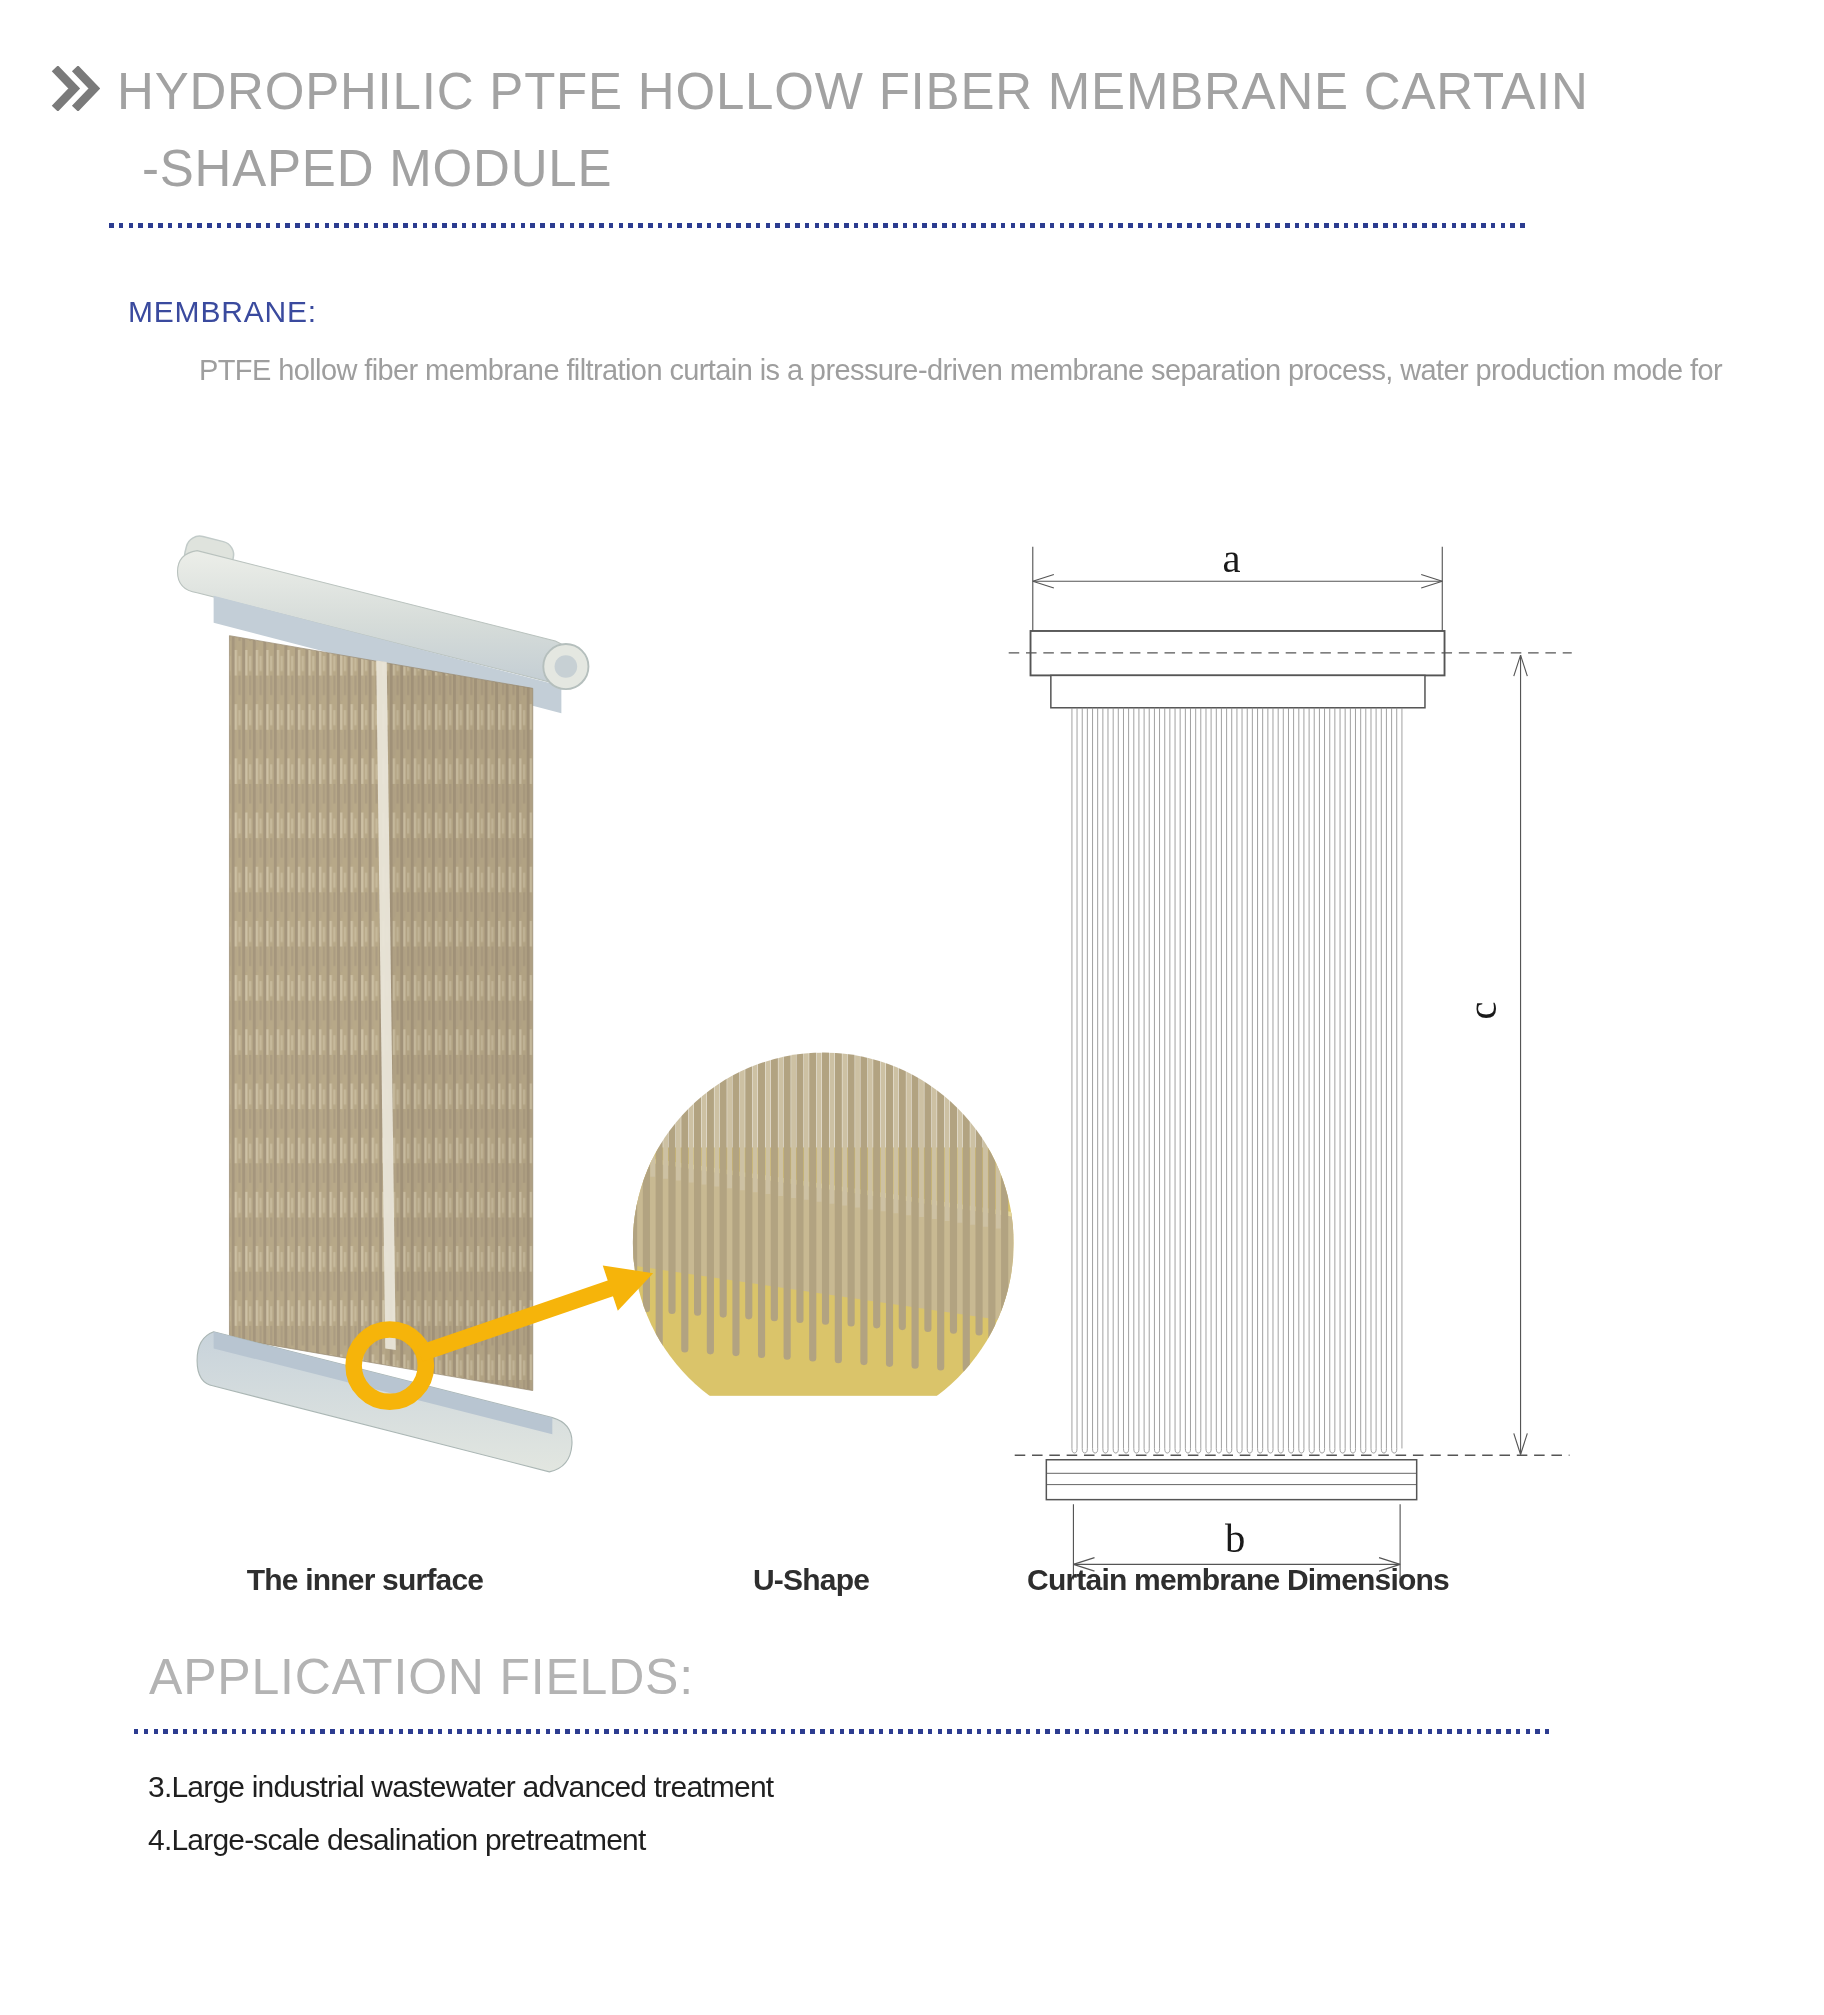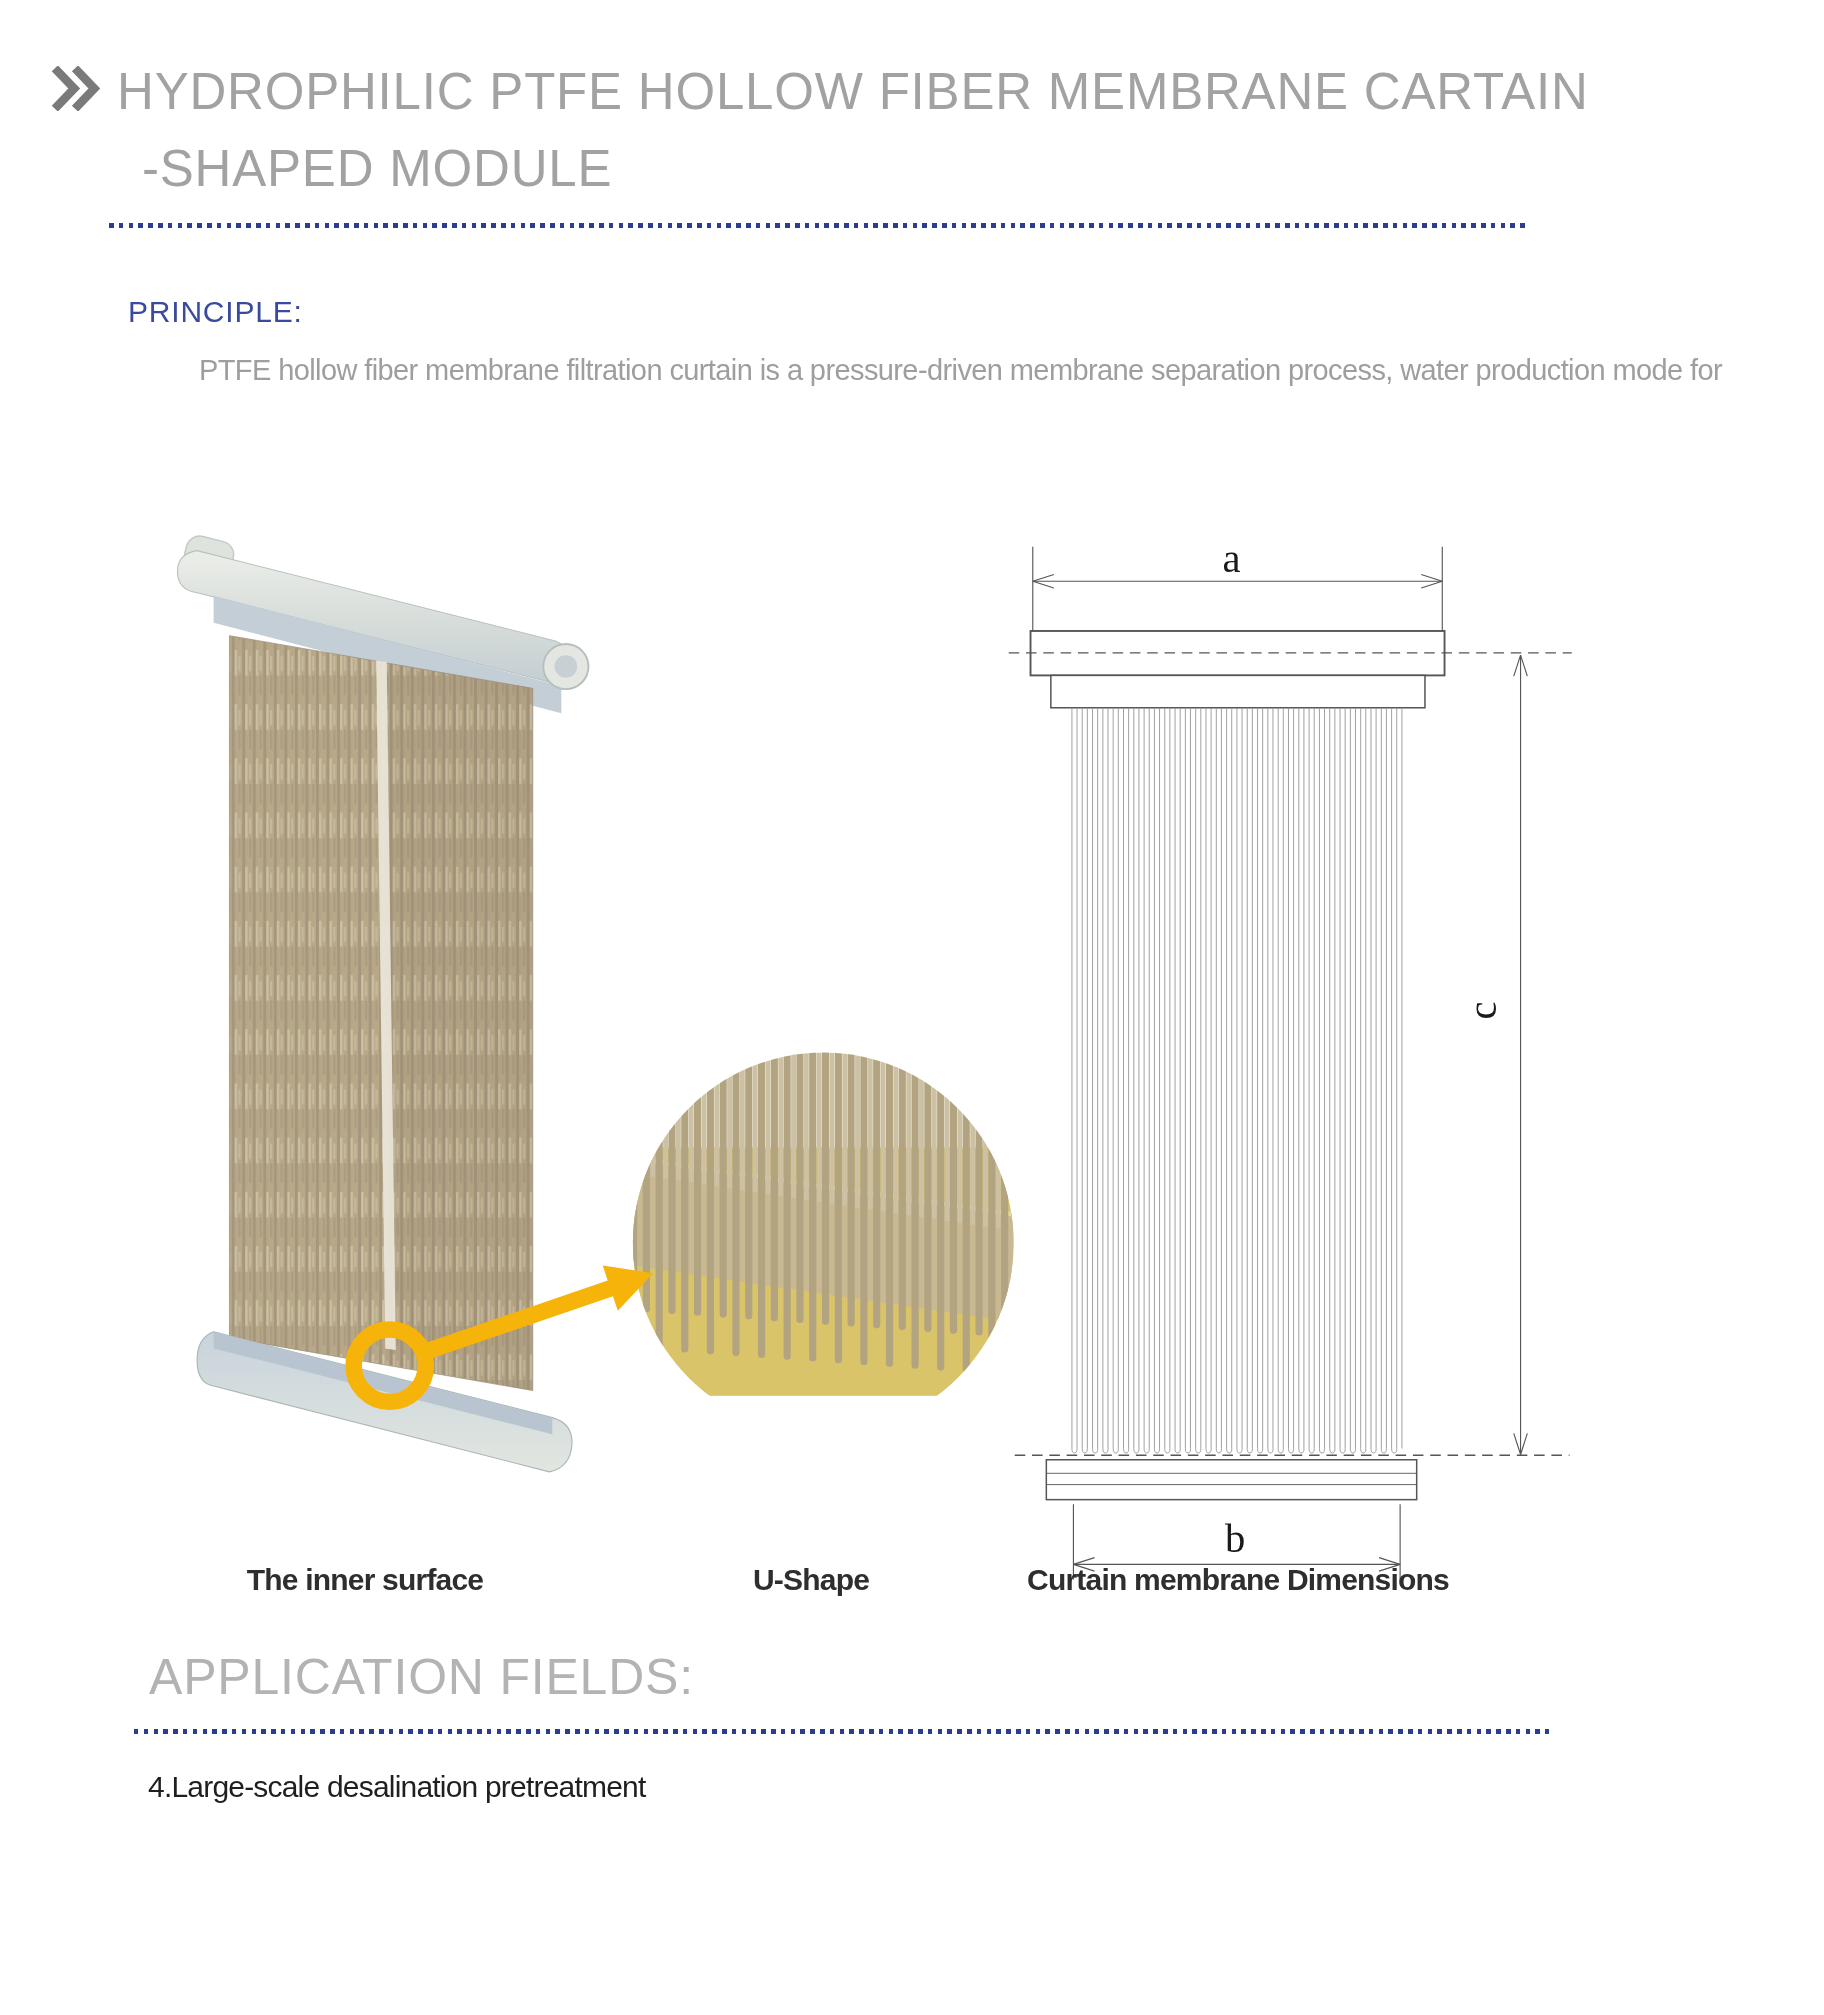--- a/index.html
+++ b/index.html
@@ -62,21 +62,21 @@
 
   <svg class="abs chevron-wrap" viewBox="0 0 62 58">
     <polyline points="5,3 30,29 5,55" fill="none" stroke="#7a7a7a" stroke-width="11"></polyline>
     <polyline points="31,3 56,29 31,55" fill="none" stroke="#7a7a7a" stroke-width="11"></polyline>
   </svg>
 
   <div class="abs title-line title-line1">HYDROPHILIC PTFE HOLLOW FIBER MEMBRANE CARTAIN</div>
   <div class="abs title-line title-line2">-SHAPED MODULE</div>
   <div class="abs dotted dotted1"></div>
 
-  <div class="abs principle-heading">PRINCIPLE:</div>
+  <div class="abs principle-heading">MEMBRANE:</div>
   <div class="abs para-line para-line1">PTFE hollow fiber membrane filtration curtain is a pressure-driven membrane separation process, water production mode for</div>
 
   <svg class="abs fig-svg" style="left:173px;top:519px;" width="858" height="1001" viewBox="230 690 1140 1330">
     <defs>
       <linearGradient id="barGrad" x1="0" y1="0" x2="0" y2="1">
         <stop offset="0" stop-color="#eceee9"></stop>
         <stop offset="0.55" stop-color="#d6dcd9"></stop>
         <stop offset="1" stop-color="#c4ced4"></stop>
       </linearGradient>
       <linearGradient id="botGrad" x1="0" y1="0" x2="0" y2="1">
@@ -319,17 +319,18 @@
     <text class="dim-label" x="1988" y="1342" text-anchor="middle" transform="rotate(-90 1988 1342)">c</text>
   </svg>
 
   <div class="abs caption caption-1">The inner surface</div>
   <div class="abs caption caption-2">U-Shape</div>
   <div class="abs caption caption-3">Curtain membrane Dimensions</div>
 
   <div class="abs app-heading">APPLICATION FIELDS:</div>
   <div class="abs dotted dotted2"></div>
   <div class="abs app-list">
+    <div class="app-item">3.Large industrial wastewater advanced treatment</div>
     <div class="app-item">4.Large-scale desalination pretreatment</div>
   </div>
 
 </div>
 
 
 </body></html>

